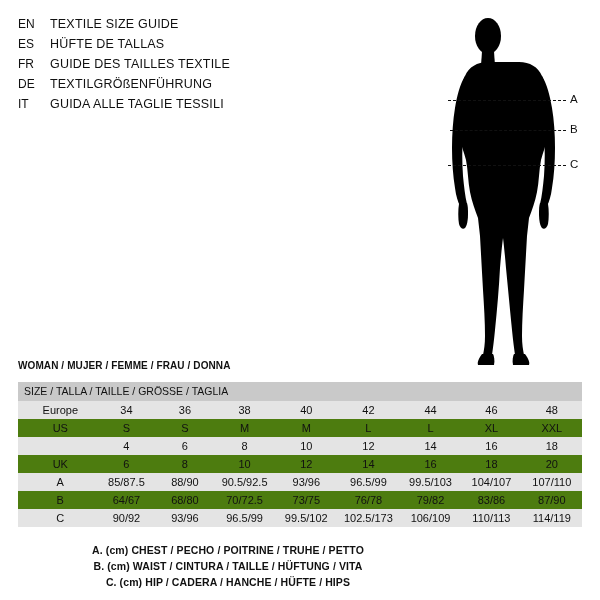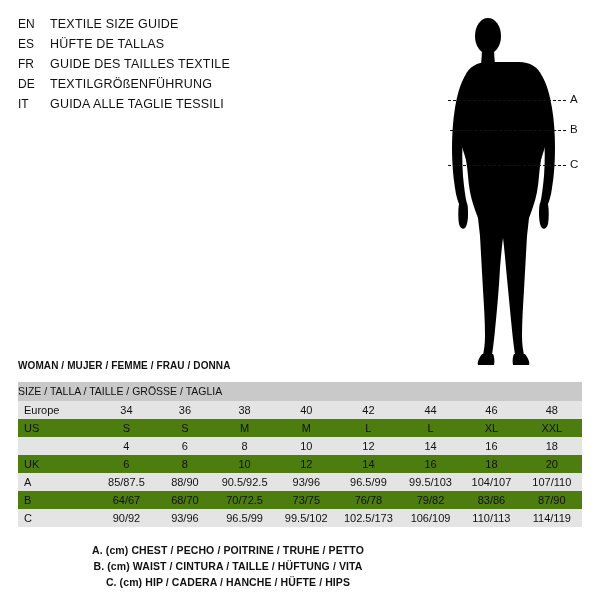--- a/index.html
+++ b/index.html
@@ -96,32 +96,32 @@
     height: 18px;
     line-height: 18px;
     font-weight: normal;
     color: #111;
   }
   .size-table tr.header-row td {
     background: #c9c9c9;
     font-size: 10.5px;
     font-weight: normal;
     text-align: left;
-    padding-left: 0;
+    padding-left: 6px;
     height: 19px;
     line-height: 19px;
   }
   .size-table tr.shaded td {
     background: #e4e4e4;
   }
   .size-table tr.plain td {
     background: #4d7c0f;
   }
   .size-table td.rowlabel {
-    text-align: left;
+    text-align: center;
     padding-left: 6px;
     width: 86px;
   }
   .size-table td.val {
     text-align: center;
     width: 68px;
   }
 
   
   .footnotes {
@@ -293,21 +293,21 @@
         <td class="val">93/96</td>
         <td class="val">96.5/99</td>
         <td class="val">99.5/103</td>
         <td class="val">104/107</td>
         <td class="val">107/110</td>
       </tr>
 
       <tr class="plain">
         <td class="rowlabel">B</td>
         <td class="val">64/67</td>
-        <td class="val">68/70</td>
+        <td class="val">68/80</td>
         <td class="val">70/72.5</td>
         <td class="val">73/75</td>
         <td class="val">76/78</td>
         <td class="val">79/82</td>
         <td class="val">83/86</td>
         <td class="val">87/90</td>
       </tr>
 
       <tr class="shaded">
         <td class="rowlabel">C</td>

